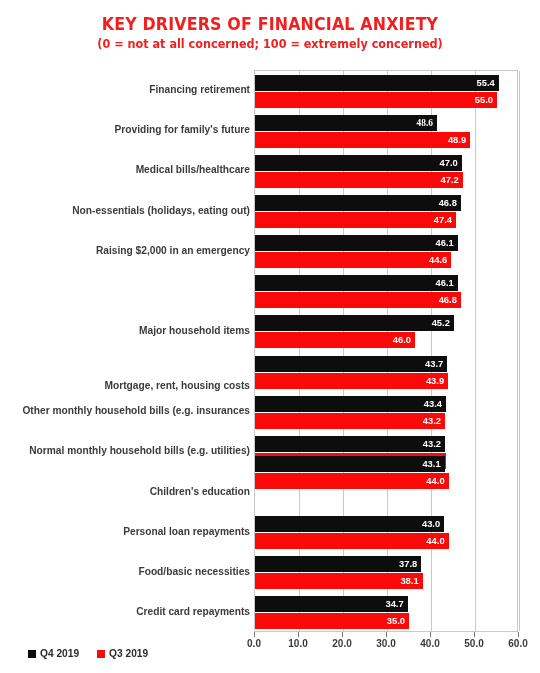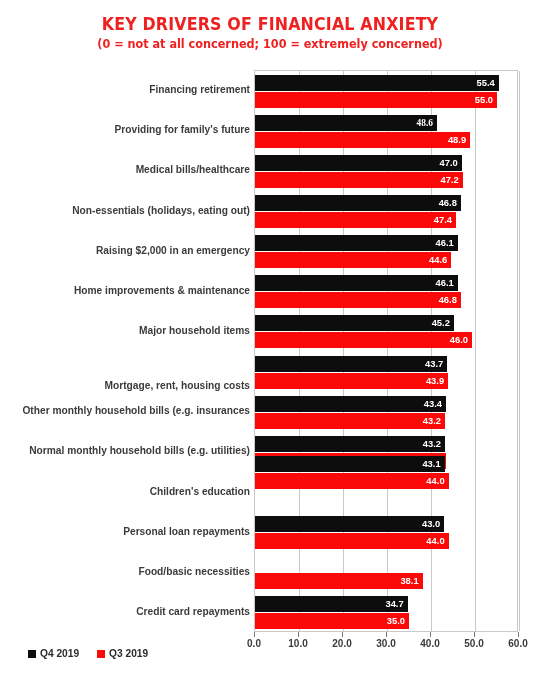--- a/index.html
+++ b/index.html
@@ -181,21 +181,20 @@
     <div class="chart-subtitle">(0 = not at all concerned; 100 = extremely concerned)</div>
   </div>
 
   <div class="plot-wrap">
     <div class="cat-labels" id="cat-labels">
         <div class="cat-label" style="top: 14.0714px;">Financing retirement</div>
         <div class="cat-label" style="top: 54.2143px;">Providing for family's future</div>
         <div class="cat-label" style="top: 94.3571px;">Medical bills/healthcare</div>
         <div class="cat-label" style="top: 134.5px;">Non-essentials (holidays, eating out)</div>
         <div class="cat-label" style="top: 174.643px;">Raising $2,000 in an emergency</div>
-        <div class="cat-label" style="top: 214.786px;">Home improvements &amp; maintenance</div>
         <div class="cat-label" style="top: 254.929px;">Major household items</div>
         <div class="cat-label" style="top: 310px; text-align: right;">Mortgage, rent, housing costs</div>
         <div class="cat-label" style="top: 335.214px;">Other monthly household bills (e.g. insurances</div>
         <div class="cat-label" style="top: 375.357px;">Normal monthly household bills (e.g. utilities)</div>
         <div class="cat-label" style="top: 415.5px;">Children's education</div>
         <div class="cat-label" style="top: 455.643px;">Personal loan repayments</div>
         <div class="cat-label" style="top: 495.786px;">Food/basic necessities</div>
         <div class="cat-label" style="top: 535.929px;">Credit card repayments</div>
       </div>
     <div class="plot-area" id="plot-area">
@@ -250,21 +249,21 @@
             <span class="bar-value">46.1</span>
           </div>
           <div class="bar bar-q3" style="width: 205.92px;">
             <span class="bar-value">46.8</span>
           </div>
         </div>
         <div class="bar-row" style="top: 244.429px; height: 33px;">
           <div class="bar bar-q4" style="width: 198.88px;">
             <span class="bar-value">45.2</span>
           </div>
-          <div class="bar bar-q3" style="width: 217px;">
+          <div class="bar bar-q3" style="width: 160px;">
             <span class="bar-value">46.0</span>
           </div>
         </div>
         <div class="bar-row" style="top: 284.571px; height: 33px;">
           <div class="bar bar-q4" style="width: 192.28px;">
             <span class="bar-value">43.7</span>
           </div>
           <div class="bar bar-q3" style="width: 193.16px;">
             <span class="bar-value">43.9</span>
           </div>
@@ -295,20 +294,23 @@
         </div>
         <div class="bar-row" style="top: 445.143px; height: 33px;">
           <div class="bar bar-q4" style="width: 189.2px;">
             <span class="bar-value">43.0</span>
           </div>
           <div class="bar bar-q3" style="width: 193.6px;">
             <span class="bar-value">44.0</span>
           </div>
         </div>
         <div class="bar-row" style="top: 485.286px; height: 33px;">
+          <div class="bar bar-q4" style="width: 166.32px;">
+            <span class="bar-value">37.8</span>
+          </div>
           <div class="bar bar-q3" style="width: 167.64px;">
             <span class="bar-value">38.1</span>
           </div>
         </div>
         <div class="bar-row" style="top: 525.429px; height: 33px;">
           <div class="bar bar-q4" style="width: 152.68px;">
             <span class="bar-value">34.7</span>
           </div>
           <div class="bar bar-q3" style="width: 154px;">
             <span class="bar-value">35.0</span>

